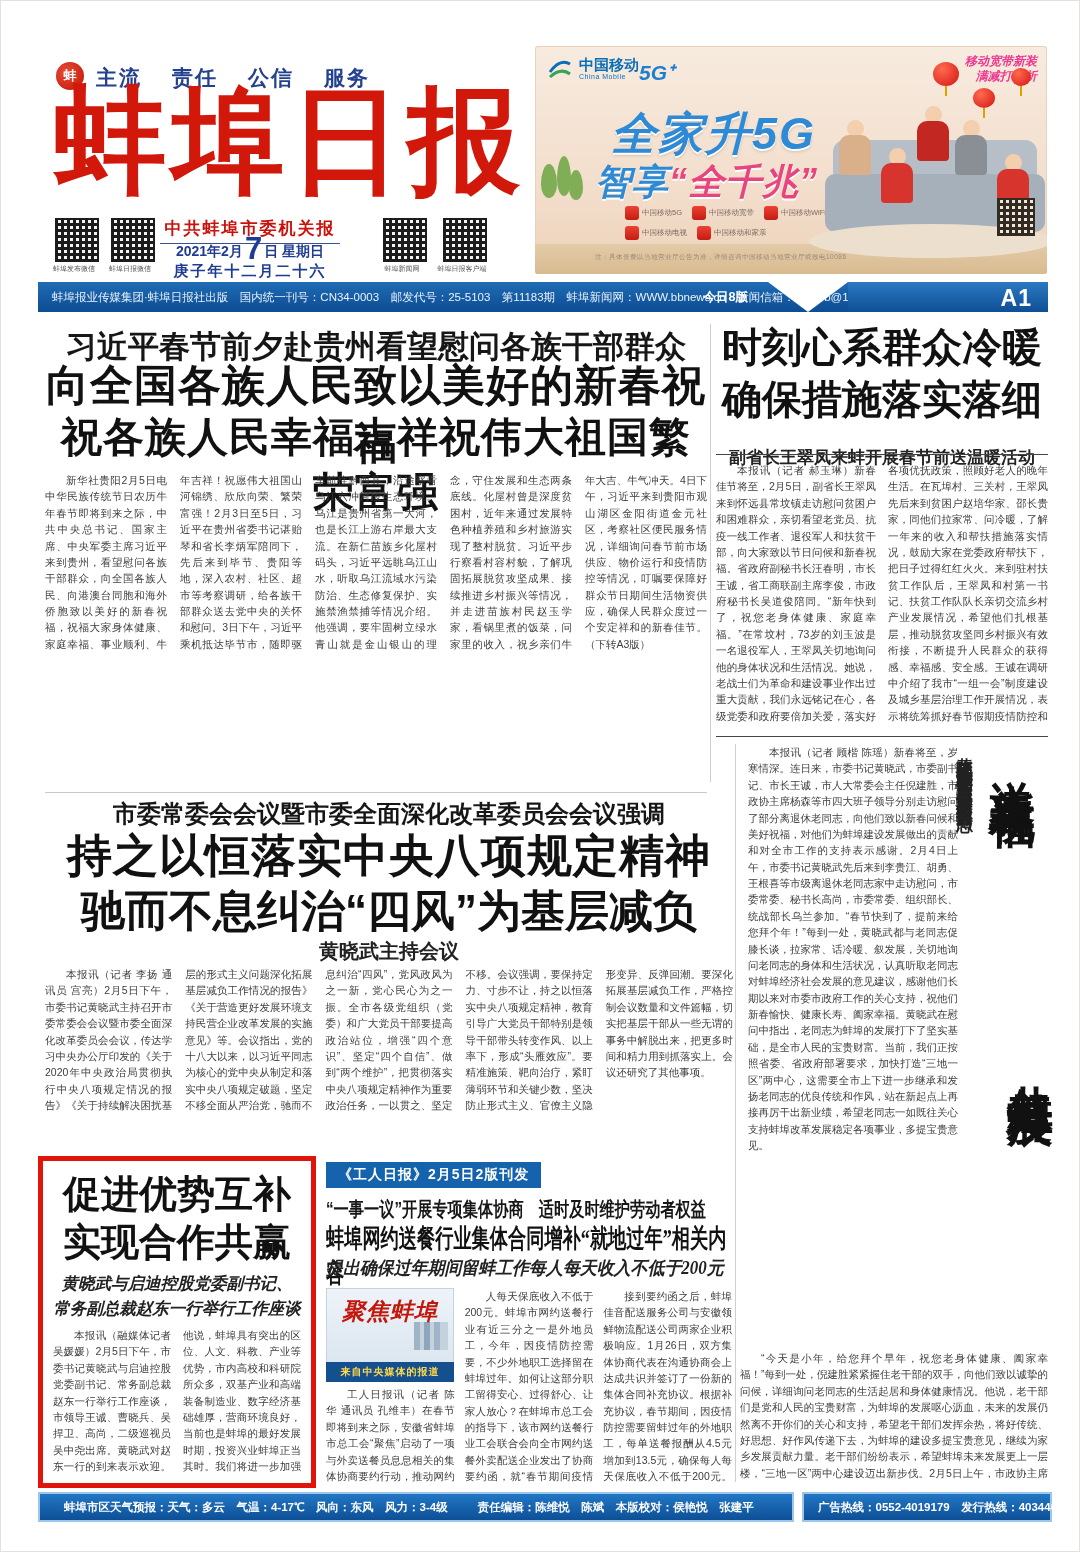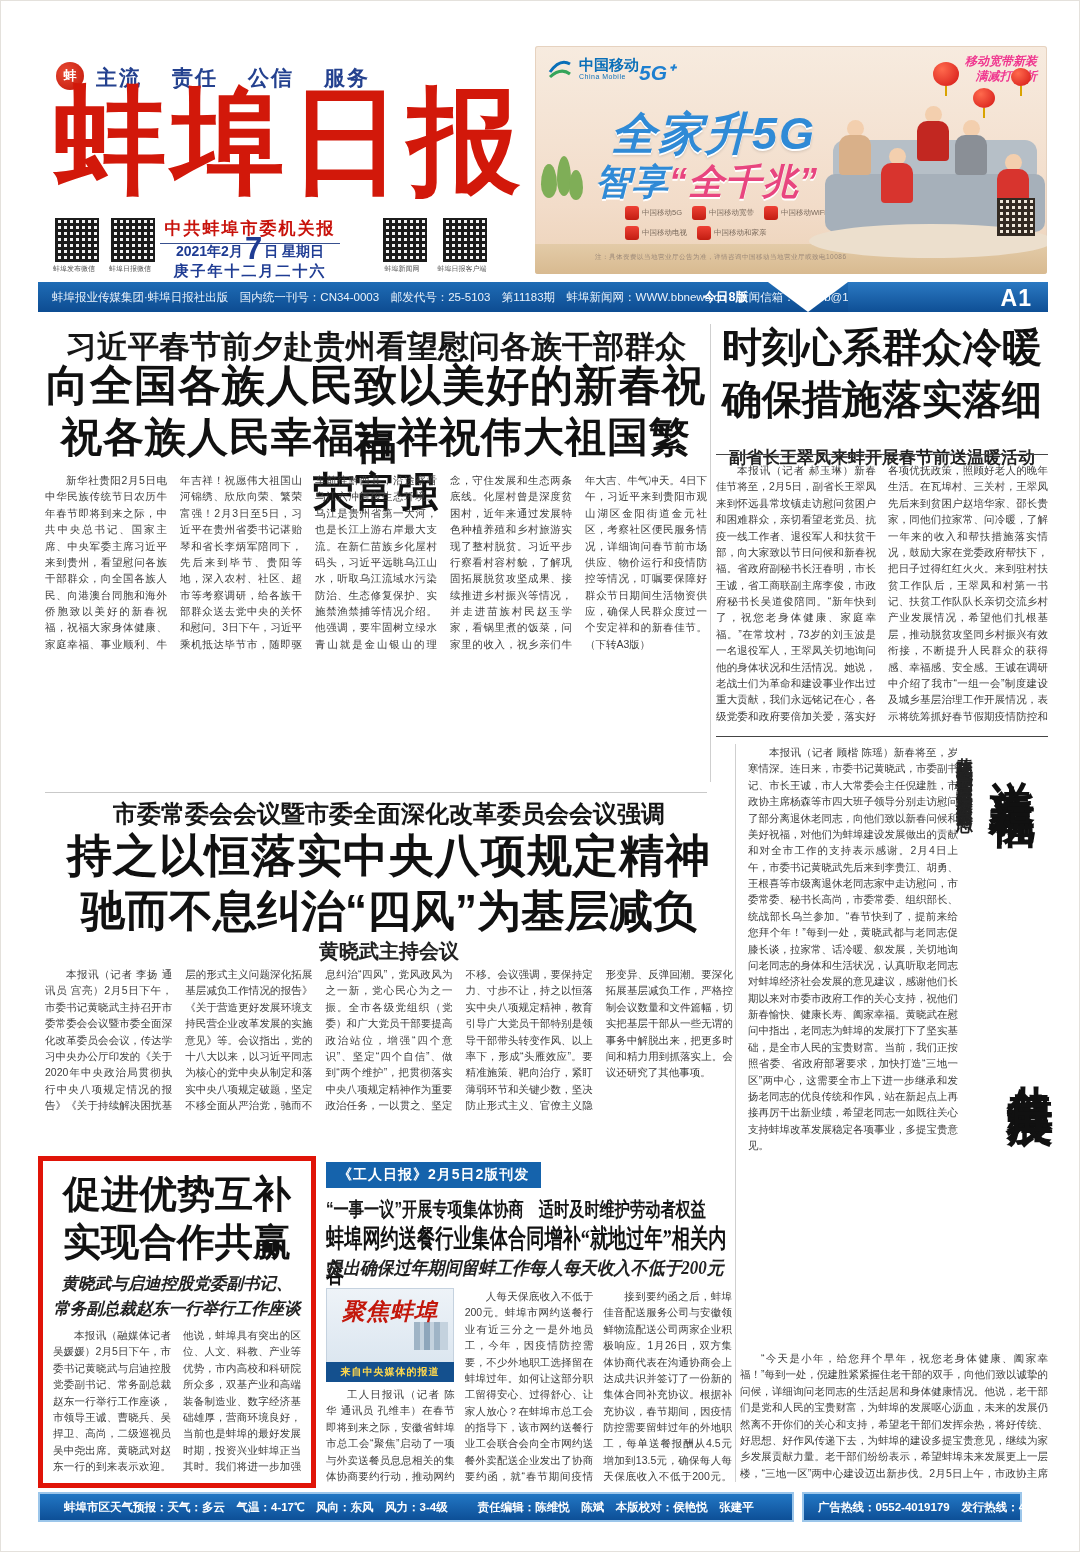--- a/index.html
+++ b/index.html
@@ -139,21 +139,21 @@
   .focus-title{position:absolute;left:0;top:8px;width:128px;text-align:center;color:#c3170b;
       font-family:"Liberation Serif",serif;font-weight:900;font-size:23px;font-style:italic;letter-spacing:1px;}
   .focus-city{position:absolute;right:6px;top:34px;width:34px;height:28px;
       background:linear-gradient(90deg,#9fb4c6 0 6px,#c4d2de 6px 10px,#8ea6bb 10px 16px,#c4d2de 16px 20px,#9fb4c6 20px 26px,#c4d2de 26px 34px);}
   .focus-banner{position:absolute;left:0;bottom:0;width:128px;height:20px;background:#14508e;
       color:#ffd84d;font-size:10px;font-weight:700;line-height:20px;text-align:center;letter-spacing:1px;}
 
   
   .foot-seg{height:30px;background:linear-gradient(#2277c4,#0d4f97);border:2px solid #9cc6ea;box-sizing:border-box;}
   .foot-left{left:38px;top:1492px;width:756px;}
-  .foot-right{left:802px;top:1492px;width:220px;}
+  .foot-right{left:802px;top:1492px;width:250px;}
   .foot-txt{color:#fff;font-size:11.5px;font-weight:700;line-height:26px;white-space:nowrap;padding-left:24px;}
   .foot-right .foot-txt{padding-left:14px;}
   .foot-gap{display:inline-block;width:30px;}
 </style>
 </head>
 <body>
 
 <div class="page">
 
   <div class="abs seal">蚌</div>

